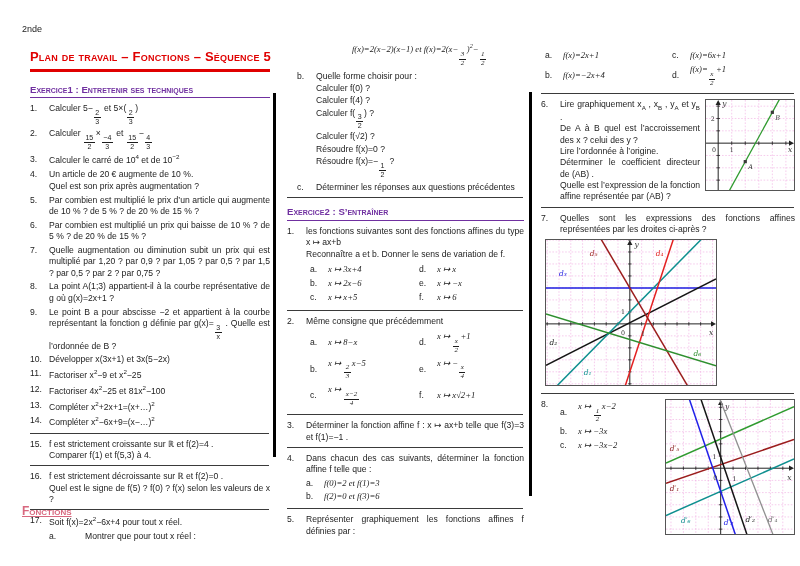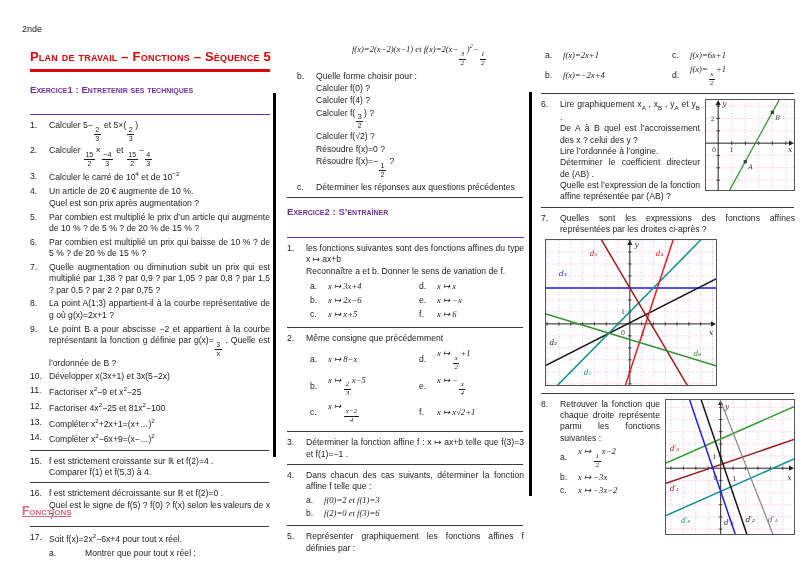--- a/index.html
+++ b/index.html
@@ -9,21 +9,21 @@
   .footer{position:absolute;left:22px;top:504px;font-variant:small-caps;font-weight:bold;font-size:12px;color:#d8687f;text-decoration:underline;}
   .vbar{position:absolute;width:2.5px;background:#000;}
   .vbar1{left:273px;top:93px;height:364px;}
   .vbar2{left:529px;top:92px;height:404px;}
   .col{position:absolute;}
   .col1{left:30px;top:48px;width:240px;}
   .col2{left:287px;top:42px;width:237px;}
   .col3{left:541px;top:46px;width:254px;}
   .title{color:#e00000;font-weight:bold;font-variant:small-caps;font-size:13px;text-align:left;white-space:nowrap;letter-spacing:.2px;}
   .redrule{height:2.5px;background:#e00000;margin:4px 0 12px 0;}
-  .exh{color:#7030a0;font-weight:bold;font-variant:small-caps;font-size:9.6px;border-bottom:1.5px solid #7030a0;padding-bottom:18px;margin-bottom:5px;margin-top:8px;}
+  .exh{color:#7030a0;font-weight:bold;font-variant:small-caps;font-size:9.6px;border-bottom:1.5px solid #7030a0;padding-bottom:1px;margin-bottom:5px;margin-top:8px;}
   .sep{border:none;border-top:1px solid #3a3a3a;margin:4px 1px 5px 0;}
   .item{display:flex;margin-bottom:2.5px;}
   .item .n{flex:0 0 19px;}
   .item .txt{flex:1;text-align:justify;}
   .t2{display:block;}
   .sub .n{padding-left:19px;flex-basis:36px;}
   .sub2{margin-left:10px;}
   .m{font-family:"Liberation Serif",serif;font-style:italic;}
   .mathline{margin:0 0 3px 28px;text-align:center;}
   .bl{margin:1px 0;}
@@ -107,21 +107,21 @@
           <span class="txt"><span>Par combien est multiplié le prix d’un article qui augmente de 10 % ? de 5 % ? de 20 % de 15 % ?</span><span class="t2"></span></span>
         </div>
 
         <div class="item">
           <span class="n">6.</span>
           <span class="txt"><span>Par combien est multiplié un prix qui baisse de 10 % ? de 5 % ? de 20 % de 15 % ?</span><span class="t2"></span></span>
         </div>
 
         <div class="item">
           <span class="n">7.</span>
-          <span class="txt"><span>Quelle augmentation ou diminution subit un prix qui est multiplié par 1,38 ? par 0,9 ? par 1,05 ? par 0,8 ? par 1,5 ? par 0,5 ? par 2 ? par 0,75 ?</span><span class="t2"></span></span>
+          <span class="txt"><span>Quelle augmentation ou diminution subit un prix qui est multiplié par 1,20 ? par 0,9 ? par 1,05 ? par 0,5 ? par 1,5 ? par 0,5 ? par 2 ? par 0,75 ?</span><span class="t2"></span></span>
         </div>
 
         <div class="item">
           <span class="n">8.</span>
           <span class="txt"><span>La point A(1;3) appartient-il à la courbe représentative de g où g(x)=2x+1 ?</span><span class="t2"></span></span>
         </div>
 
         <div class="item">
           <span class="n">9.</span>
           <span class="txt"><span>Le point B a pour abscisse −2 et appartient à la courbe représentant la fonction g définie par g(x)=<span class="fr">
@@ -549,21 +549,20 @@
               <text class="gl" x="14.912621359223301" y="123.03636363636363" fill="#0e8f8f">d′₆</text>
               <text class="gl" x="57.786407766990294" y="125.47272727272727" fill="#2020e8">d′₃</text>
               <text class="gl" x="79.53398058252426" y="121.81818181818181" fill="#151515">d′₂</text>
               <text class="gl" x="101.9029126213592" y="121.81818181818181" fill="#707070">d′₄</text>
               <text class="gl" x="59.02912621359223" y="8.527272727272717" fill="#333">y</text>
               <text class="gl" x="121.16504854368931" y="79.79090909090908" fill="#333">x</text>
               <text class="tk" x="47.22330097087379" y="80.4" fill="#333">0</text>
               <text class="tk" x="66.48543689320388" y="81.0090909090909" fill="#333">1</text>
               <text class="tk" x="46.601941747572816" y="59.08181818181818" fill="#333">1</text>
             </svg></span>
-        <span>Retrouver la fonction que chaque droite représente parmi les fonctions suivantes :</span>
         <span class="optcol">
           
         <span class="opt t2">
               <span class="on">a.</span>
               <span class="m">x ↦ <span class="fr">
                   <span class="fn">1</span>
                   <span class="fd">2</span>
                 </span>x−2</span>
             </span><span class="opt t2">
               <span class="on">b.</span>

